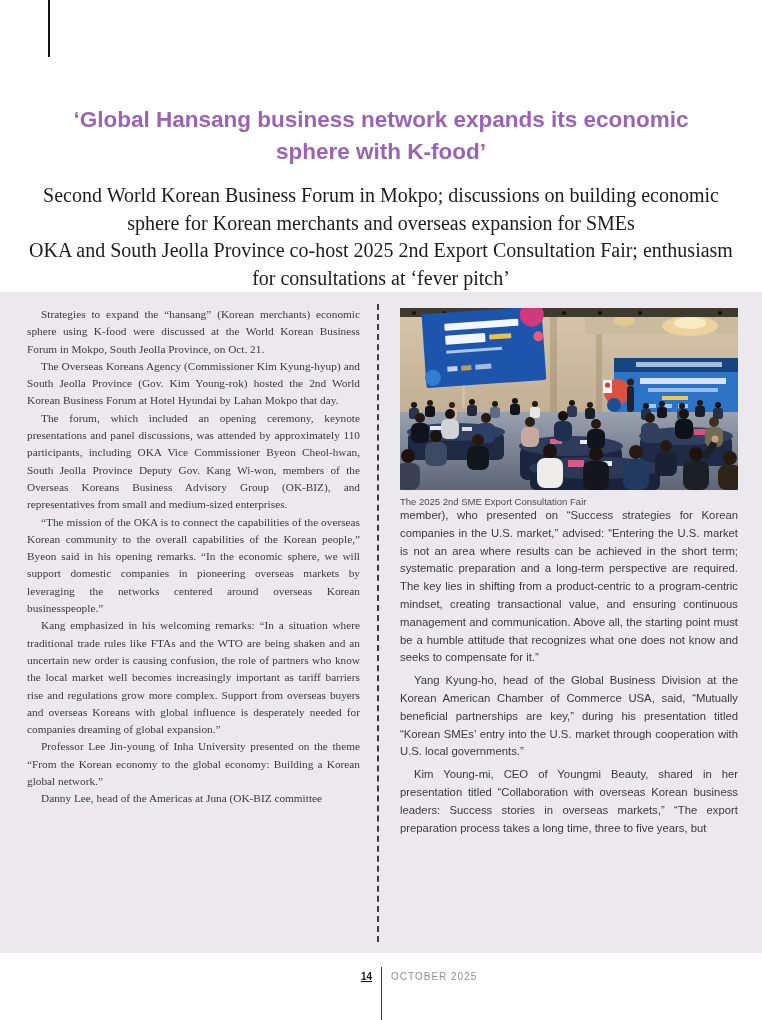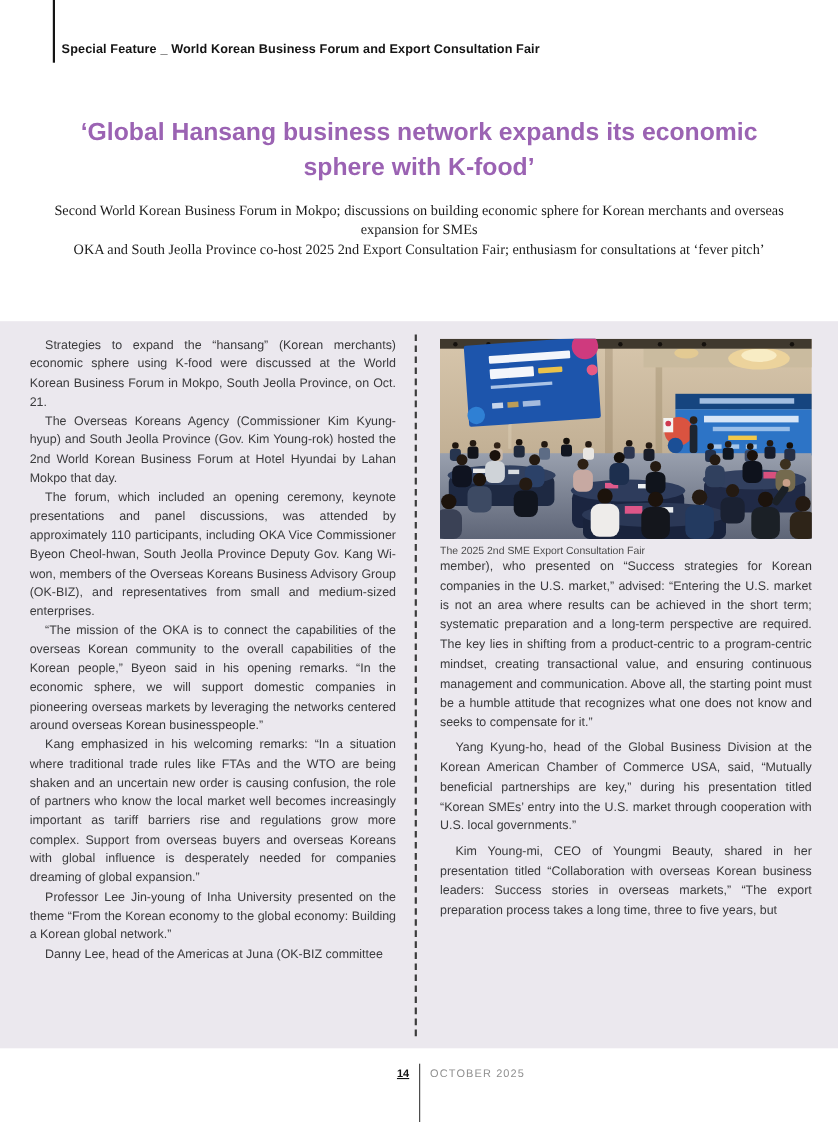--- a/index.html
+++ b/index.html
@@ -8,25 +8,25 @@
   .page { position:relative; width:762px; height:1020px; background:#fff; }
 
   
   .kicker-rule { position:absolute; left:48px; top:0; width:2px; height:57px; background:#141414; }
   .kicker { position:absolute; left:56px; top:39px; font-size:11.5px; font-weight:bold; color:#141414; letter-spacing:0.1px; }
 
   
   .title { position:absolute; top:104px; left:51px; width:660px; text-align:center;
            font-size:22.5px; font-weight:bold; color:#9b63b3; line-height:1.42; }
   .subtitle { position:absolute; top:182px; left:28px; width:706px; text-align:center;
-              font-family:"Liberation Serif", serif; font-size:13px; color:#1c1c1c; line-height:1.38; }
+              font-family:"Liberation Serif", serif; font-size:20px; color:#1c1c1c; line-height:1.38; }
 
   
   .content-bg { position:absolute; top:292px; left:0; width:762px; height:661px; background:#ebe8ee; }
-  .col-left { position:absolute; top:306px; left:27px; width:333px; }
+  .col-left { position:absolute; top:306px; left:27px; width:333px;font-family:Liberation Serif, serif; }
   .col-divider { position:absolute; top:304px; left:377px; height:638px; width:0; border-left:2px dashed #3c3c3c; }
   .col-right { position:absolute; top:308px; left:400px; width:338px; }
 
   .col-left p, .col-right p { font-size:11.3px; line-height:17.3px; text-align:justify;
                               color:#3a3a3c; text-indent:14px; }
   .col-right p { line-height:17.8px; margin-bottom:5px; }
   .col-right p.cont { text-indent:0; }
 
   .photo { display:block; width:338px; height:182px; }
   .caption { margin-top:6px; font-size:9.5px; color:#4b4b4b; }
@@ -37,21 +37,20 @@
                 font-size:10px; font-weight:bold; color:#141414;text-decoration:underline; }
   .footer-rule { position:absolute; top:967px; left:381px; width:1px; height:53px; background:#3a3a3a; }
   .footer-issue { position:absolute; top:971px; left:391px; font-size:10px; color:#909090; letter-spacing:1px; }
 </style>
 </head>
 <body>
 
 <div class="page">
 
   <div class="kicker-rule"></div>
-  <div class="kicker">Special Feature _ World Korean Business Forum and Export Consultation Fair</div>
 
   <h1 class="title">‘Global Hansang business network expands its economic sphere with K-food’</h1>
 
   <div class="subtitle">
     <div>Second World Korean Business Forum in Mokpo; discussions on building economic sphere for Korean merchants and overseas expansion for SMEs</div>
     <div>OKA and South Jeolla Province co-host 2025 2nd Export Consultation Fair; enthusiasm for consultations at ‘fever pitch’</div>
   </div>
 
   <div class="content-bg"></div>
 

